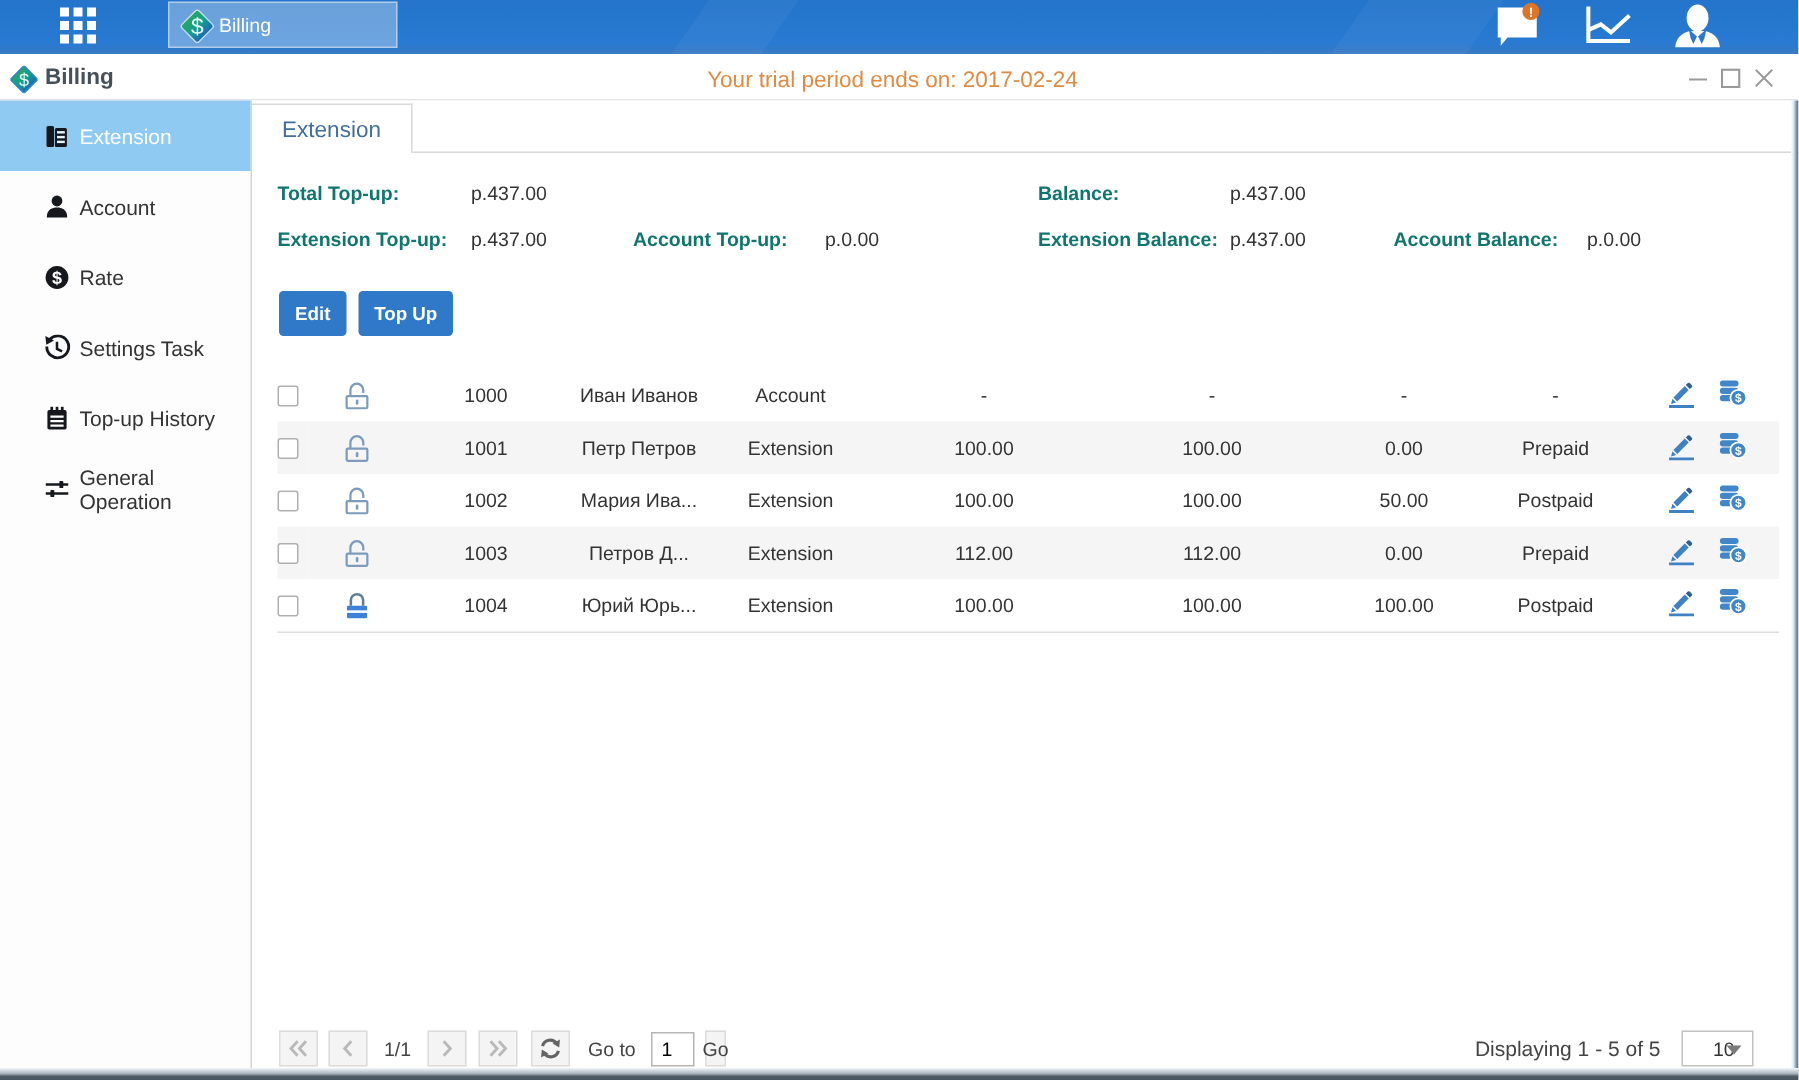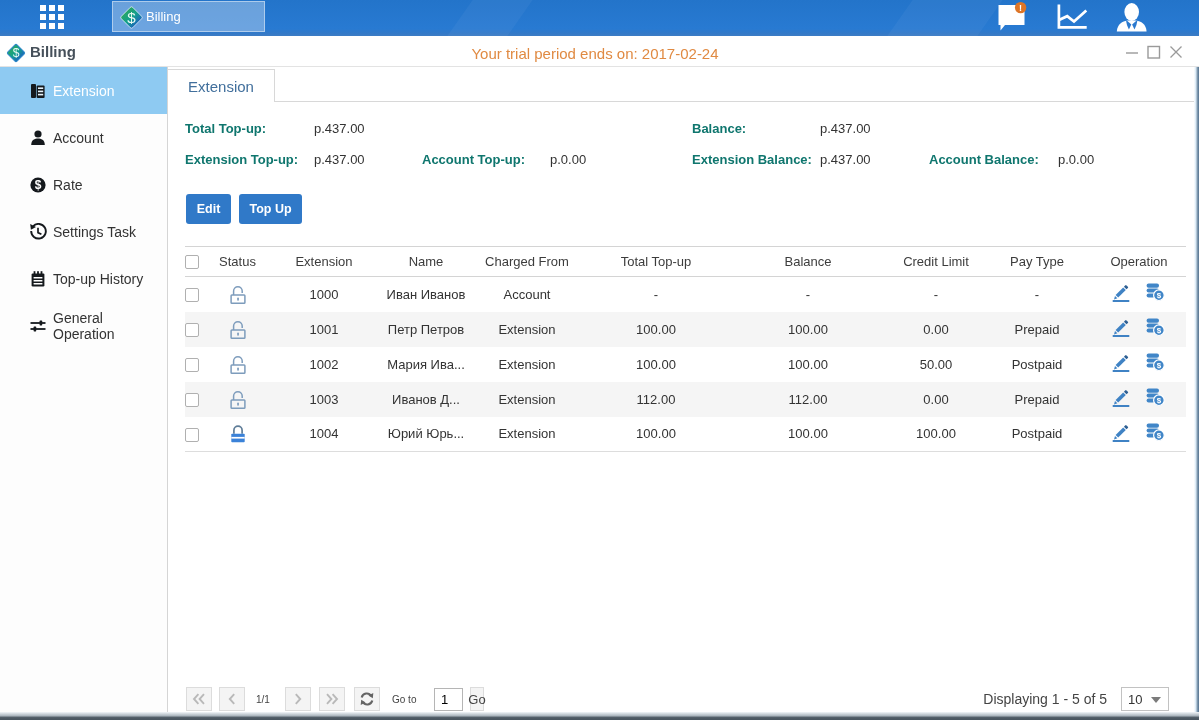--- a/index.html
+++ b/index.html
@@ -50,29 +50,29 @@
 table.grid td { height:35px; text-align:center; font-size:13px; color:#333; }
 table.grid tr.alt td { background:#f5f5f5; }
 table.grid tr.last td { border-bottom:1px solid #ddd; }
 input.cb { appearance:none; -webkit-appearance:none; width:14px; height:14px; border:1px solid #b0b0b0;
   border-radius:2px; background:#fff; vertical-align:middle; margin:0; }
 
 
 .pgbar { position:absolute; left:0px; top:617px; width:1031px; height:36px; background:#fff; }
 .pbtn { position:absolute; top:3px; width:26px; height:24px; background:#f4f4f4; border:1px solid #dcdcdc;
   color:#b2b2b2; font-size:17px; font-weight:bold; display:flex; align-items:center; justify-content:center; }
-.ptext { position:absolute; top:3px; height:24px; display:flex; align-items:center; color:#444; font-size:10px; }
+.ptext { position:absolute; top:3px; height:24px; display:flex; align-items:center; color:#444; font-size:13px; }
 .goin { position:absolute; left:266px; top:4px; width:29px; height:23px; border:1px solid #b5b5b5; font-size:13px;
   padding-left:6px; font-family:"Liberation Sans",sans-serif; }
 .gobtn { position:absolute; left:302px; top:3px; width:14px; height:24px; background:#f4f4f4; border:1px solid #dcdcdc;
   color:#444; font-size:13px; display:flex; align-items:center; justify-content:center; }
 .disp { position:absolute; right:92px; top:3px; height:24px; display:flex; align-items:center; color:#444; font-size:14px; }
 .psel { position:absolute; right:30px; top:3px; width:48px; height:24px; border:1px solid #c2c2c2; background:#fff;
   font-size:13px; color:#333; display:flex; align-items:center; }
-.psel .num { margin-left:6px; }
+.psel .num { margin-left:20px; }
 .psel .tri { position:absolute; right:7px; top:9px; width:0; height:0; border-left:5px solid transparent;
   border-right:5px solid transparent; border-top:6px solid #7b7b7b; }
 
 
 .bstrip { position:absolute; left:0; bottom:0; width:1199px; height:8px;
   background:linear-gradient(180deg,#f2f6f9 0%,#aeb8c0 45%,#4e5a64 70%,#49555f 100%); z-index:50; }
 </style>
 </head>
 <body>
 
@@ -240,32 +240,20 @@
         <col style="width:108px">
         <col style="width:96px">
       <col style="width:106px">
         <col style="width:152px">
         <col style="width:152px">
         <col style="width:104px">
       <col style="width:98px">
         <col style="width:100px">
     </colgroup>
     <tbody>
-        <tr>
-      <th style="text-align:left;"><input type="checkbox" class="cb" style=""></th>
-      <th>Status</th>
-          <th>Extension</th>
-          <th>Name</th>
-          <th>Charged From</th>
-          <th>Total Top-up</th>
-      <th>Balance</th>
-          <th>Credit Limit</th>
-          <th>Pay Type</th>
-          <th style="padding-left:6px;">Operation</th>
-    </tr>
     <tr>
       <td style="text-align:left;"><input type="checkbox" class="cb" style=""></td>
       <td><svg width="16" height="19" viewBox="0 0 16 19" style="vertical-align:middle">
               <path d="M3.6 10 V6.1 A4.3 4.3 0 0 1 12.2 6.1 V8.0" stroke="#7d9cbc" stroke-width="1.5" fill="none"></path>
               <rect x="1.1" y="10" width="13.8" height="8.2" rx="0.8" stroke="#7d9cbc" stroke-width="1.5" fill="none"></rect>
               <rect x="7.2" y="12.4" width="1.7" height="3.4" rx="0.8" fill="#7d9cbc"></rect>
             </svg></td>
           <td>1000</td>
           <td>Иван Иванов</td>
           <td>Account</td>
@@ -350,21 +338,21 @@
             </span></td>
     </tr>
     <tr class="alt">
       <td style="text-align:left;"><input type="checkbox" class="cb" style=""></td>
       <td><svg width="16" height="19" viewBox="0 0 16 19" style="vertical-align:middle">
               <path d="M3.6 10 V6.1 A4.3 4.3 0 0 1 12.2 6.1 V8.0" stroke="#7d9cbc" stroke-width="1.5" fill="none"></path>
               <rect x="1.1" y="10" width="13.8" height="8.2" rx="0.8" stroke="#7d9cbc" stroke-width="1.5" fill="none"></rect>
               <rect x="7.2" y="12.4" width="1.7" height="3.4" rx="0.8" fill="#7d9cbc"></rect>
             </svg></td>
           <td>1003</td>
-          <td>Иванов Д...</td>
+          <td>Петров Д...</td>
           <td>Extension</td>
           <td>112.00</td>
           <td>112.00</td>
           <td>0.00</td>
           <td>Prepaid</td>
       <td><span style="display:inline-flex;align-items:flex-end;gap:16px;position:relative;left:2px;">
               <svg width="18" height="19" viewBox="0 0 18 19">
                 <path d="M3.6 12.0 L11.2 4.4 L13.8 7.0 L6.2 14.6 Z" fill="#3f82c4"></path>
                 <path d="M11.9 3.7 L13.2 2.4 Q13.8 1.8 14.5 2.4 L15.9 3.8 Q16.5 4.5 15.9 5.1 L14.5 6.3 Z" fill="#2d5f93"></path>
                 <path d="M3.0 12.9 L5.4 15.3 L2.0 16.4 Z" fill="#3f82c4"></path>

